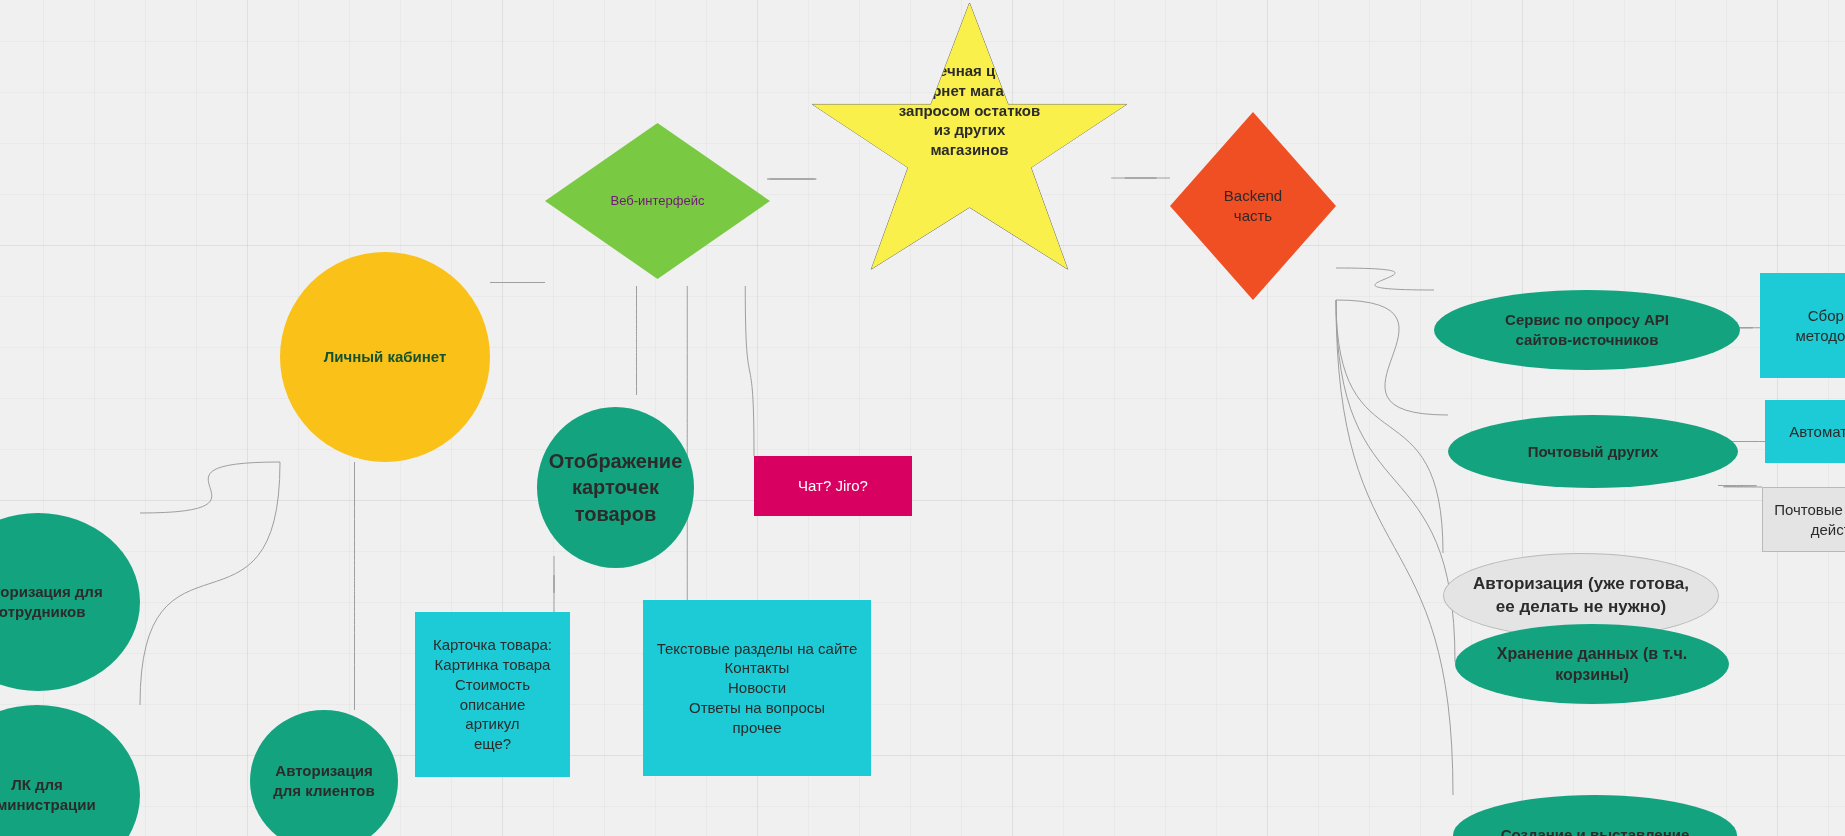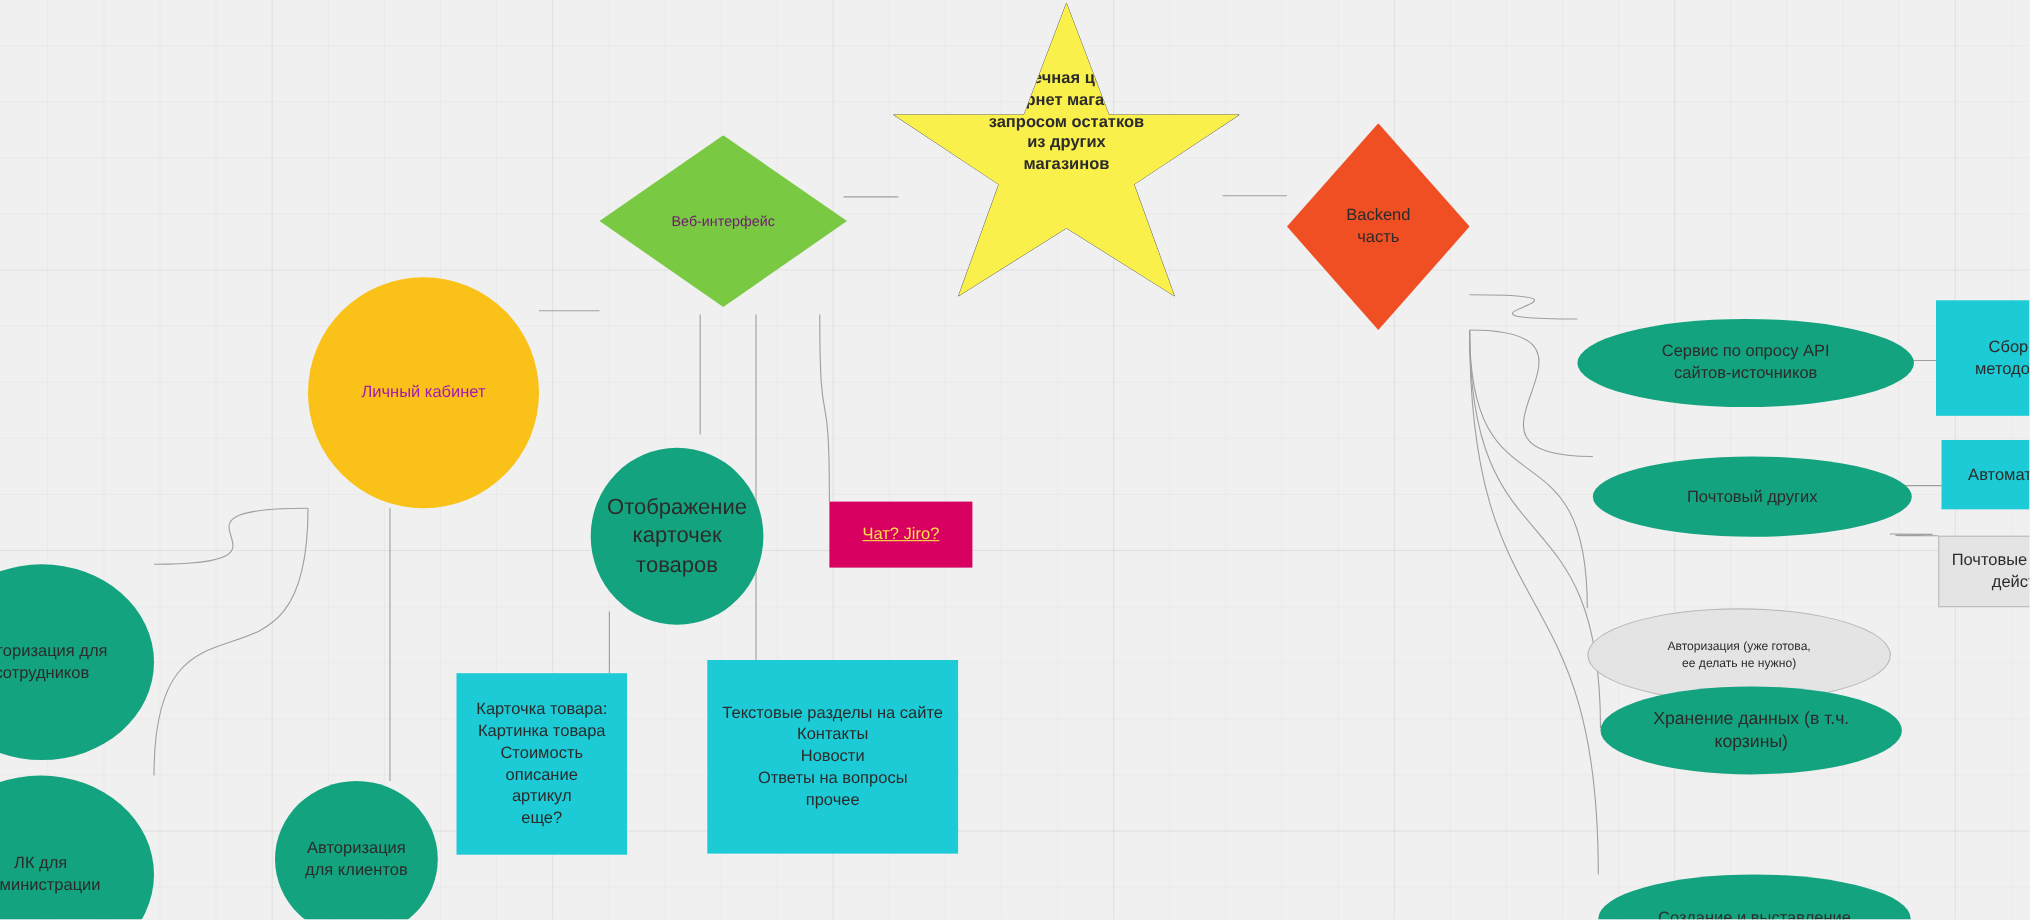--- a/index.html
+++ b/index.html
@@ -40,21 +40,21 @@
     align-items: center;
     justify-content: center;
     text-align: center;
     color: #2b2b2b;
     font-size: 15px;
     line-height: 1.32;
     box-sizing: border-box;
     white-space: pre-line;
     padding: 4px 8px;
   }
-  .shape-ellipse { border-radius: 50%; }
+  .shape-ellipse { border-radius: 50%; font-weight: bold; }
   .shape-rect { border-radius: 0; }
   .shape-diamond {
     clip-path: polygon(50% 0%, 100% 50%, 50% 100%, 0% 50%);
   }
   .shape-star {
     clip-path: polygon(50% 0%, 61.8% 34.5%, 98% 34.5%, 68.8% 56%, 80% 90.5%,
                        50% 69.5%, 20% 90.5%, 31.2% 56%, 2% 34.5%, 38.2% 34.5%);
   }
   .star-outline {
     position: absolute;
@@ -101,46 +101,46 @@
 
   <div id="nodes">
       <div class="node shape-star" style="left: 806px; top: 3px; width: 327px; height: 294px; background: rgb(250, 240, 75); color: rgb(43, 43, 43); font-size: 15px; font-weight: bold; padding-top: 58px; align-items: flex-start;"><span class="node-text bold">Конечная цель:
 Интернет магазин с
 запросом остатков
 из других
 магазинов</span></div>
       <div class="node shape-diamond" style="left: 545px; top: 123px; width: 225px; height: 156px; background: rgb(122, 201, 67); color: #701a75; font-size: 13px;"><span class="node-text">Веб-интерфейс</span></div>
       <div class="node shape-diamond" style="left: 1170px; top: 112px; width: 166px; height: 188px; background: rgb(240, 78, 35); color: rgb(43, 43, 43); font-size: 15px;"><span class="node-text">Backend
 часть</span></div>
-      <div class="node shape-ellipse" style="left: 280px; top: 252px; width: 210px; height: 210px; background: rgb(250, 193, 24); color: #a21caf; font-size: 15px;"><span class="node-text">Личный кабинет</span></div>
+      <div class="node shape-ellipse" style="left: 280px; top: 252px; width: 210px; height: 210px; background: rgb(250, 193, 24); color: #14532d; font-size: 15px;"><span class="node-text">Личный кабинет</span></div>
       <div class="node shape-ellipse" style="left: -64px; top: 513px; width: 204px; height: 178px; background: rgb(20, 163, 127); color: rgb(43, 43, 43); font-size: 15px;"><span class="node-text">Авторизация для
 сотрудников</span></div>
       <div class="node shape-ellipse" style="left: -66px; top: 705px; width: 206px; height: 180px; background: rgb(20, 163, 127); color: rgb(43, 43, 43); font-size: 15px;"><span class="node-text">ЛК для
 администрации</span></div>
       <div class="node shape-ellipse" style="left: 250px; top: 710px; width: 148px; height: 142px; background: rgb(20, 163, 127); color: rgb(43, 43, 43); font-size: 15px;"><span class="node-text">Авторизация
 для клиентов</span></div>
       <div class="node shape-ellipse" style="left: 537px; top: 407px; width: 157px; height: 161px; background: rgb(20, 163, 127); color: rgb(43, 43, 43); font-size: 20px;"><span class="node-text">Отображение
 карточек
 товаров</span></div>
-      <div class="node shape-rect" style="left: 754px; top: 456px; width: 130px; height: 60px; background: rgb(216, 0, 96); color: #fde047; font-size: 15px; text-decoration: underline;"><span class="node-text">Чат? Jiro?</span></div>
+      <div class="node shape-rect" style="left: 754px; top: 456px; width: 158px; height: 60px; background: rgb(216, 0, 96); color: #ffffff; font-size: 15px;"><span class="node-text">Чат? Jiro?</span></div>
       <div class="node shape-rect" style="left: 415px; top: 612px; width: 155px; height: 165px; background: rgb(28, 203, 213); color: rgb(43, 43, 43); font-size: 15px; justify-content: center;"><span class="node-text">Карточка товара:
 Картинка товара
 Стоимость
 описание
 артикул
 еще?</span></div>
       <div class="node shape-rect" style="left: 603px; top: 600px; width: 228px; height: 176px; background: rgb(28, 203, 213); color: rgb(43, 43, 43); font-size: 15px; margin-left: 40px;"><span class="node-text">Текстовые разделы на сайте
 Контакты
 Новости
 Ответы на вопросы
 прочее</span></div>
       <div class="node shape-ellipse" style="left: 1434px; top: 290px; width: 306px; height: 80px; background: rgb(20, 163, 127); color: rgb(43, 43, 43); font-size: 15px;"><span class="node-text">Сервис по опросу API
 сайтов-источников</span></div>
       <div class="node shape-ellipse" style="left: 1448px; top: 415px; width: 290px; height: 73px; background: rgb(20, 163, 127); color: rgb(43, 43, 43); font-size: 15px;"><span class="node-text">Почтовый других</span></div>
-      <div class="node shape-ellipse outlined-gray" style="left: 1443px; top: 553px; width: 276px; height: 85px; background: rgb(228, 228, 228); color: rgb(43, 43, 43); font-size: 11px;"><span class="node-text">Авторизация (уже готова,
+      <div class="node shape-ellipse outlined-gray" style="left: 1443px; top: 553px; width: 276px; height: 85px; background: rgb(228, 228, 228); color: rgb(43, 43, 43); font-size: 17px;"><span class="node-text">Авторизация (уже готова,
 ее делать не нужно)</span></div>
       <div class="node shape-ellipse" style="left: 1455px; top: 624px; width: 274px; height: 80px; background: rgb(20, 163, 127); color: rgb(43, 43, 43); font-size: 16px;"><span class="node-text">Хранение данных (в т.ч.
 корзины)</span></div>
       <div class="node shape-ellipse" style="left: 1453px; top: 795px; width: 284px; height: 80px; background: rgb(20, 163, 127); color: rgb(43, 43, 43); font-size: 15px;"><span class="node-text">Создание и выставление</span></div>
       <div class="node shape-rect" style="left: 1760px; top: 273px; width: 160px; height: 105px; background: rgb(28, 203, 213); color: rgb(43, 43, 43); font-size: 15px;"><span class="node-text">Сбор API
 методологии</span></div>
       <div class="node shape-rect" style="left: 1765px; top: 400px; width: 155px; height: 63px; background: rgb(28, 203, 213); color: rgb(43, 43, 43); font-size: 15px;"><span class="node-text">Автоматизация</span></div>
       <div class="node shape-rect outlined-gray" style="left: 1762px; top: 487px; width: 162px; height: 65px; background: rgb(228, 228, 228); color: rgb(43, 43, 43); font-size: 15px;"><span class="node-text">Почтовые шаблоны
 действий</span></div>
     </div>

